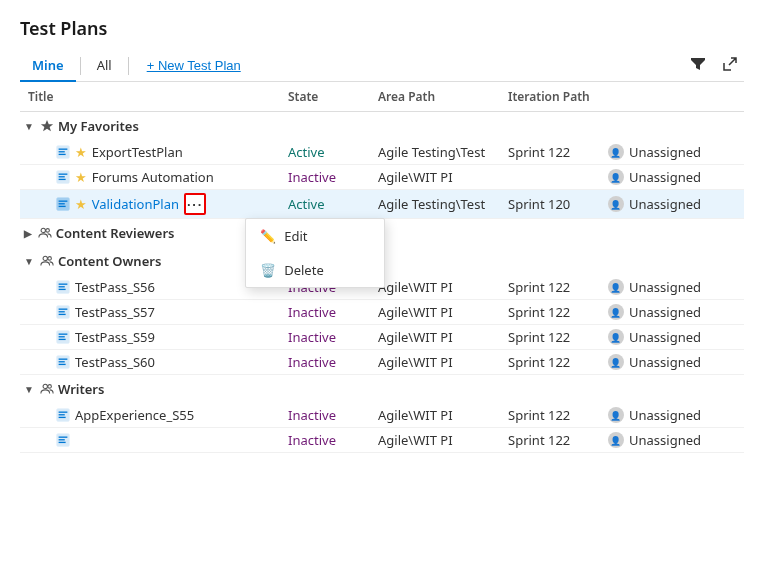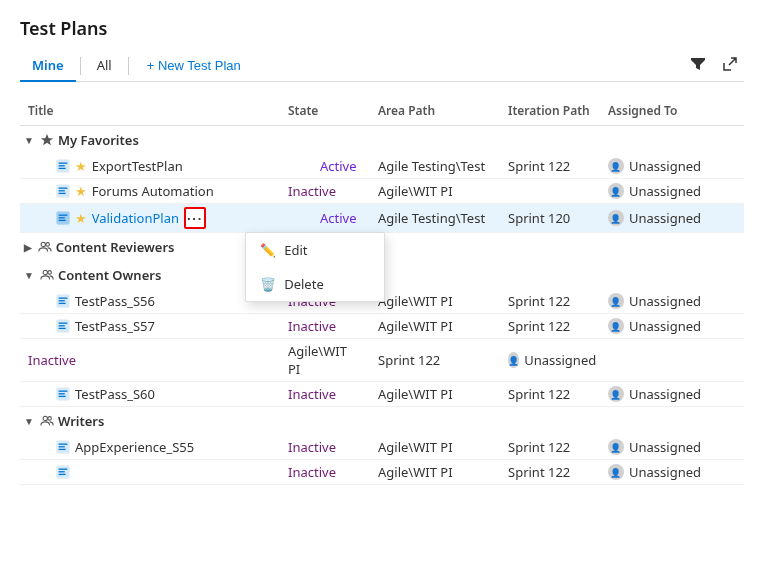--- a/index.html
+++ b/index.html
@@ -53,20 +53,21 @@
       display: flex;
       align-items: center;
       gap: 4px;
       padding: 4px 10px;
       cursor: pointer;
       color: #0078d4;
       font-size: 13px;
       background: none;
       border: none;
       margin-left: 4px;
+      text-decoration: underline;
     }
     .toolbar-right {
       margin-left: auto;
       display: flex;
       align-items: center;
       gap: 12px;
       padding-right: 4px;
     }
     .icon-btn {
       background: none;
@@ -83,21 +84,20 @@
       display: grid;
       grid-template-columns: 260px 90px 130px 100px 120px;
       border-bottom: 1px solid #ddd;
       padding: 6px 0 6px 0;
       color: #555;
       font-size: 12px;
       font-weight: 600;
     }
     .table-header > div {
       padding: 0 8px;
-      margin-top: 14px;
     }
     .section-row {
       display: flex;
       align-items: center;
       padding: 5px 0 5px 4px;
       font-size: 13px;
       color: #333;
       font-weight: 600;
       gap: 4px;
     }
@@ -146,21 +146,21 @@
       background: #fff;
       font-size: 13px;
       font-weight: bold;
       color: #333;
       letter-spacing: 1px;
     }
     .link-text {
       color: #0078d4;
       cursor: pointer;
     }
-    .state-active { color: #6d28d9; margin-left: 32px; }
+    .state-active { color: #0f766e; }
     .state-inactive { color: #701a75; }
     .assigned-cell {
       display: flex;
       align-items: center;
       gap: 5px;
     }
     .user-icon {
       width: 16px;
       height: 16px;
       border-radius: 50%;
@@ -225,21 +225,20 @@
       </button>
     </div>
   </div>
 
   <div class="table-container">
     <div class="table-header">
       <div>Title</div>
       <div>State</div>
       <div>Area Path</div>
       <div>Iteration Path</div>
-      <div>Assigned To</div>
     </div>
 
     <div class="section-row">
       <span class="section-arrow">▼</span>
       <svg class="row-svg" viewBox="0 0 16 16" fill="#555">
           <path d="M8 1l2 5h5l-4 3 1.5 5L8 11l-4.5 3L5 9 1 6h5z"></path>
         </svg>
       <span>My Favorites</span>
     </div>
 
@@ -399,20 +398,29 @@
       <div class="cell">
         <span>Sprint 122</span>
       </div>
       <div class="cell assigned-cell">
         <span class="user-icon">👤</span>
         <span>Unassigned</span>
       </div>
     </div>
 
     <div class="data-row">
+      <div class="cell title-cell">
+        <svg class="row-svg" viewBox="0 0 16 16">
+          <rect x="1" y="1" width="14" height="14" rx="1" fill="#0078d4" opacity="0.15" stroke="#0078d4" stroke-width="1"></rect>
+          <rect x="3" y="4" width="10" height="1.5" fill="#0078d4"></rect>
+          <rect x="3" y="7" width="7" height="1.5" fill="#0078d4"></rect>
+          <rect x="3" y="10" width="8" height="1.5" fill="#0078d4"></rect>
+        </svg>
+        <span>TestPass_S59</span>
+      </div>
       <div class="cell">
         <span class="state-inactive">Inactive</span>
       </div>
       <div class="cell">
         <span>Agile\WIT PI</span>
       </div>
       <div class="cell">
         <span>Sprint 122</span>
       </div>
       <div class="cell assigned-cell">

